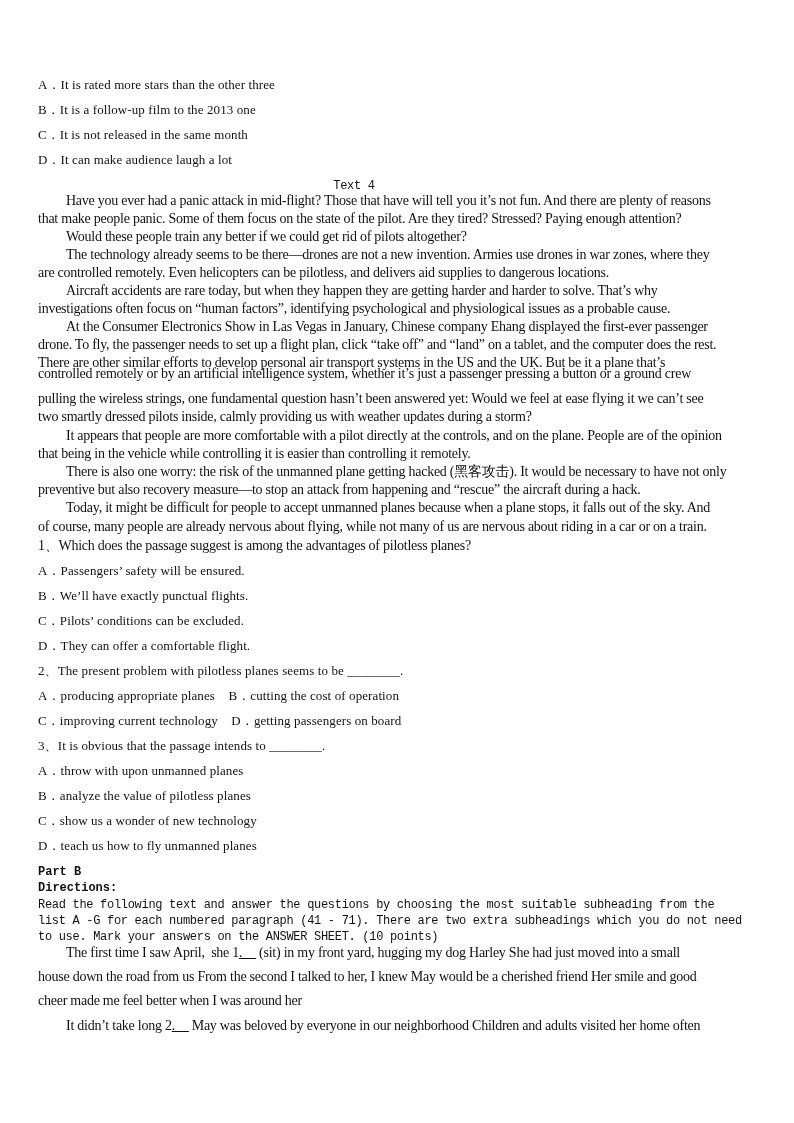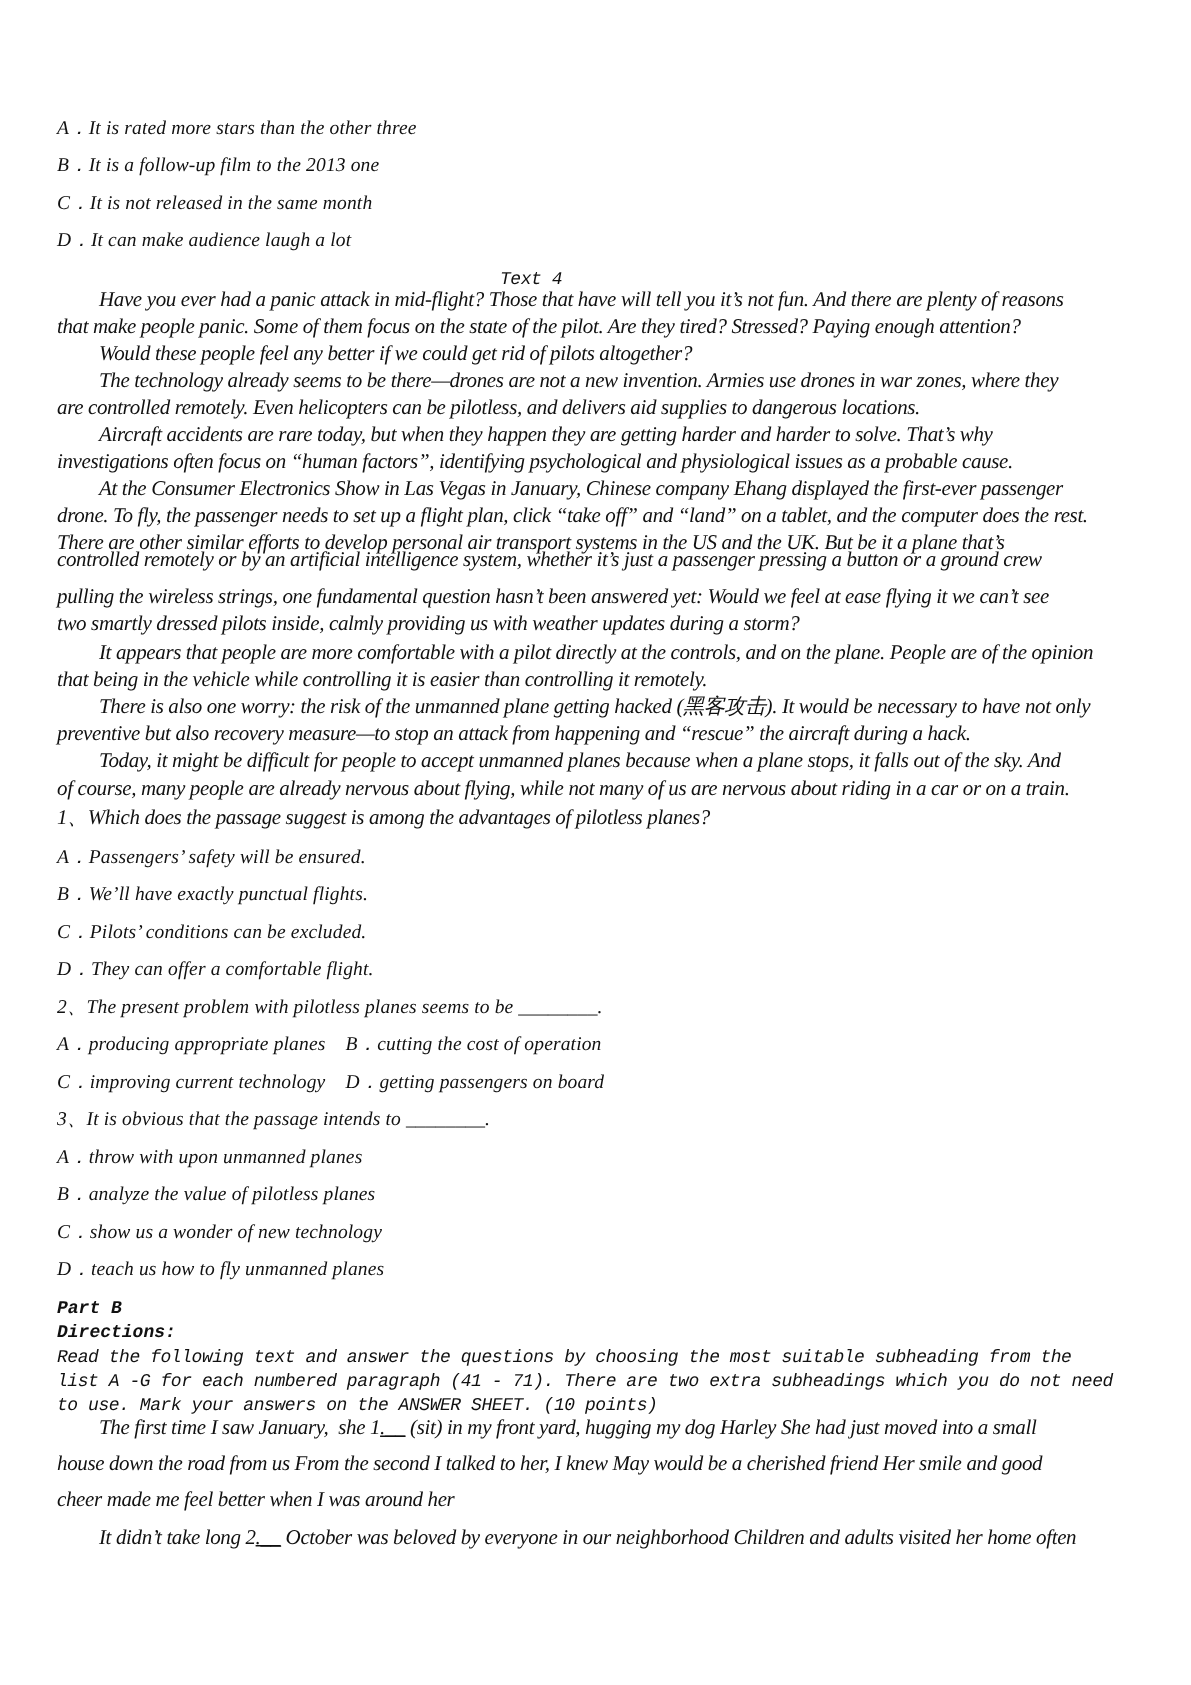--- a/index.html
+++ b/index.html
@@ -1,38 +1,38 @@
 <!DOCTYPE html>
 <html><head>
 <meta charset="utf-8">
 <style>
   html, body { margin: 0; padding: 0; background: #ffffff; }
   body { width: 794px; height: 1123px; position: relative; overflow: hidden; color: #111; }
-  .line { position: absolute; left: 38px; white-space: nowrap; font-family: "Liberation Serif", serif; font-size: 13px; line-height: 16px; font-style: italic; }
+  .line { position: absolute; left: 38px; white-space: nowrap; font-family: "Liberation Serif", serif; font-size: 13px; line-height: 16px; }
   .opt { font-size: 13px; letter-spacing: 0.1px; }
   .pass { font-size: 14px; letter-spacing: -0.25px; transform-origin: left top; }
   .mono { font-family: "Liberation Mono", monospace; font-size: 12px; letter-spacing: -0.3px; }
   .mono-b { font-family: "Liberation Mono", monospace; font-size: 12px; font-weight: bold; }
   .center { left: 0; width: 708px; text-align: center; }
   .ind { left: 66px; }
   .blank { text-decoration: underline; }
 </style>
 </head>
 <body>
 
 <div class="line opt" style="top:77px">A．It is rated more stars than the other three</div>
 <div class="line opt" style="top:102px">B．It is a follow-up film to the 2013 one</div>
 <div class="line opt" style="top:127px">C．It is not released in the same month</div>
 <div class="line opt" style="top:152px">D．It can make audience laugh a lot</div>
 
 <div class="line center mono" style="top:178px">Text 4</div>
 
 <div class="line pass ind" style="top:193px">Have you ever had a panic attack in mid-flight? Those that have will tell you it’s not fun. And there are plenty of reasons</div>
 <div class="line pass" style="top:211px">that make people panic. Some of them focus on the state of the pilot. Are they tired? Stressed? Paying enough attention?</div>
-<div class="line pass ind" style="top:229px">Would these people feel any better if we could get rid of pilots altogether?</div>
+<div class="line pass ind" style="top:229px">Would these people train any better if we could get rid of pilots altogether?</div>
 <div class="line pass ind" style="top:247px">The technology already seems to be there—drones are not a new invention. Armies use drones in war zones, where they</div>
 <div class="line pass" style="top:265px">are controlled remotely. Even helicopters can be pilotless, and delivers aid supplies to dangerous locations.</div>
 <div class="line pass ind" style="top:283px">Aircraft accidents are rare today, but when they happen they are getting harder and harder to solve. That’s why</div>
 <div class="line pass" style="top:301px">investigations often focus on “human factors”, identifying psychological and physiological issues as a probable cause.</div>
 <div class="line pass ind" style="top:319px">At the Consumer Electronics Show in Las Vegas in January, Chinese company Ehang displayed the first-ever passenger</div>
 <div class="line pass" style="top:337px">drone. To fly, the passenger needs to set up a flight plan, click “take off” and “land” on a tablet, and the computer does the rest.</div>
 <div class="line pass" style="top:355px">There are other similar efforts to develop personal air transport systems in the US and the UK. But be it a plane that’s</div>
 <div class="line pass" style="top:366px">controlled remotely or by an artificial intelligence system, whether it’s just a passenger pressing a button or a ground crew</div>
 <div class="line pass" style="top:391px">pulling the wireless strings, one fundamental question hasn’t been answered yet: Would we feel at ease flying it we can’t see</div>
 <div class="line pass" style="top:409px">two smartly dressed pilots inside, calmly providing us with weather updates during a storm?</div>
@@ -58,16 +58,16 @@
 <div class="line opt" style="top:788px">B．analyze the value of pilotless planes</div>
 <div class="line opt" style="top:813px">C．show us a wonder of new technology</div>
 <div class="line opt" style="top:838px">D．teach us how to fly unmanned planes</div>
 
 <div class="line mono-b" style="top:864px">Part B</div>
 <div class="line mono-b" style="top:880px">Directions:</div>
 <div class="line mono" style="top:897px">Read the following text and answer the questions by choosing the most suitable subheading from the</div>
 <div class="line mono" style="top:913px">list A -G for each numbered paragraph (41 - 71). There are two extra subheadings which you do not need</div>
 <div class="line mono" style="top:929px">to use. Mark your answers on the ANSWER SHEET. (10 points)</div>
 
-<div class="line pass ind" style="top:945px; white-space:pre"><span>The first time I saw January,  she 1</span><span class="blank">.__</span><span> (sit) in my front yard, hugging my dog Harley She had just moved into a small</span></div>
+<div class="line pass ind" style="top:945px; white-space:pre"><span>The first time I saw April,  she 1</span><span class="blank">.__</span><span> (sit) in my front yard, hugging my dog Harley She had just moved into a small</span></div>
 <div class="line pass" style="top:969px">house down the road from us From the second I talked to her, I knew May would be a cherished friend Her smile and good</div>
 <div class="line pass" style="top:993px">cheer made me feel better when I was around her</div>
-<div class="line pass ind" style="top:1018px; white-space:pre"><span>It didn’t take long 2</span><span class="blank">.__</span><span> October was beloved by everyone in our neighborhood Children and adults visited her home often</span></div>
+<div class="line pass ind" style="top:1018px; white-space:pre"><span>It didn’t take long 2</span><span class="blank">.__</span><span> May was beloved by everyone in our neighborhood Children and adults visited her home often</span></div>
 
 </body></html>

